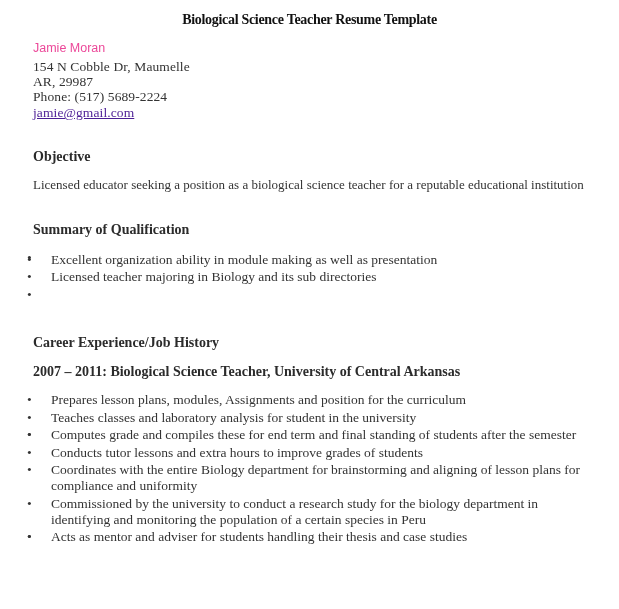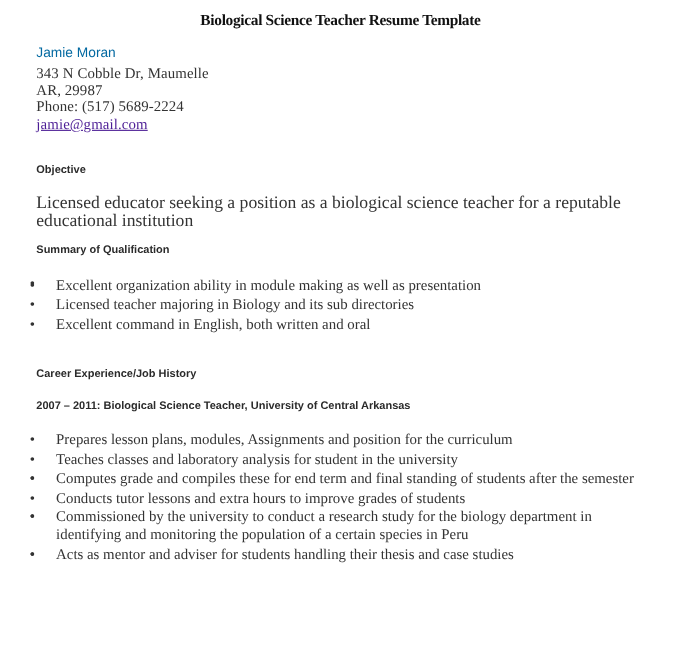--- a/index.html
+++ b/index.html
@@ -2,60 +2,60 @@
 <html><head>
 <meta charset="utf-8">
 <style>
   html, body { margin: 0; padding: 0; background: #ffffff; }
   body { width: 619px; height: 609px; overflow: hidden; position: relative;
          font-family: "DejaVu Serif", serif; color: #333333; }
   .title { position: absolute; top: 12px; left: 0; width: 619px; text-align: center;
            font-family: "Liberation Serif", serif; font-weight: bold; font-size: 14px;
            color: #111; letter-spacing: -0.3px; }
   .name { position: absolute; top: 41px; left: 33px; font-family: "Liberation Sans", sans-serif;
-          font-size: 12.5px; color: #0369a1; }
+          font-size: 12.5px; color: #ec4899; }
   .line { position: absolute; left: 33px; font-size: 12px; line-height: 17px; white-space: nowrap;
           font-family: "Liberation Serif", serif; font-size: 13.5px; letter-spacing: 0.1px; }
   .link { color: #4c1d95; text-decoration: underline; }
-  .heading { position: absolute; left: 33px; font-family: Liberation Sans, sans-serif;
-             font-weight: bold; font-size: 10px; color: #2b2b2b; white-space: nowrap; }
+  .heading { position: absolute; left: 33px; font-family: Liberation Serif, serif;
+             font-weight: bold; font-size: 14px; color: #2b2b2b; white-space: nowrap; }
   .para { position: absolute; left: 33px; width: 560px; font-family: "Liberation Serif", serif;
-          font-size: 16px; line-height: 16px; }
+          font-size: 13px; line-height: 16px; }
   ul { position: absolute; left: 0; margin: 0; padding: 0; list-style: none; width: 600px; }
   li { position: relative; padding-left: 51px; font-family: "Liberation Serif", serif;
        font-size: 13.5px; line-height: 16px; margin-bottom: 1.5px; }
   li .bullet { position: absolute; left: 27px; top: 0; }
 </style>
 </head>
 <body>
 
 <div class="title">Biological Science Teacher Resume Template</div>
 
 <div class="name">Jamie Moran</div>
-<div class="line" style="top:58px">343 N Cobble Dr, Maumelle</div>
+<div class="line" style="top:58px">154 N Cobble Dr, Maumelle</div>
 <div class="line" style="top:73px">AR, 29987</div>
 <div class="line" style="top:88px">Phone: (517) 5689-2224</div>
 <div class="line" style="top:104px"><a class="link" title="jamie@gmail.com">jamie@gmail.com</a></div>
 
 <div class="heading" style="top:149px">Objective</div>
 <div class="para" style="top:177px">Licensed educator seeking a position as a biological science teacher for a reputable educational institution</div>
 
 <div class="heading" style="top:222px">Summary of Qualification</div>
 <ul style="top:250px">
   <li><span class="bullet">•</span></li>
   <li><span class="bullet">•</span><span>Excellent organization ability in module making as well as presentation</span></li>
   <li><span class="bullet">•</span><span>Licensed teacher majoring in Biology and its sub directories</span></li>
-  <li><span class="bullet">•</span><span>Excellent command in English, both written and oral</span></li>
+  <li><span class="bullet">•</span></li>
 </ul>
 
 <div class="heading" style="top:335px">Career Experience/Job History</div>
 <div class="heading" style="top:364px">2007 – 2011: Biological Science Teacher, University of Central Arkansas</div>
 <ul style="top:392px">
   <li><span class="bullet">•</span><span>Prepares lesson plans, modules, Assignments and position for the curriculum</span></li>
   <li><span class="bullet">•</span><span>Teaches classes and laboratory analysis for student in the university</span></li>
   <li><span class="bullet">•</span></li>
   <li><span class="bullet">•</span><span>Computes grade and compiles these for end term and final standing of students after the semester</span></li>
   <li><span class="bullet">•</span><span>Conducts tutor lessons and extra hours to improve grades of students</span></li>
-  <li><span class="bullet">•</span></li>
+  <li><span class="bullet">•</span><span>Coordinates with the entire Biology department for brainstorming and aligning of lesson plans for compliance and uniformity</span></li>
   <li><span class="bullet">•</span><span>Commissioned by the university to conduct a research study for the biology department in identifying and monitoring the population of a certain species in Peru</span></li>
   <li><span class="bullet">•</span></li>
   <li><span class="bullet">•</span><span>Acts as mentor and adviser for students handling their thesis and case studies</span></li>
 </ul>
 
 </body></html>

